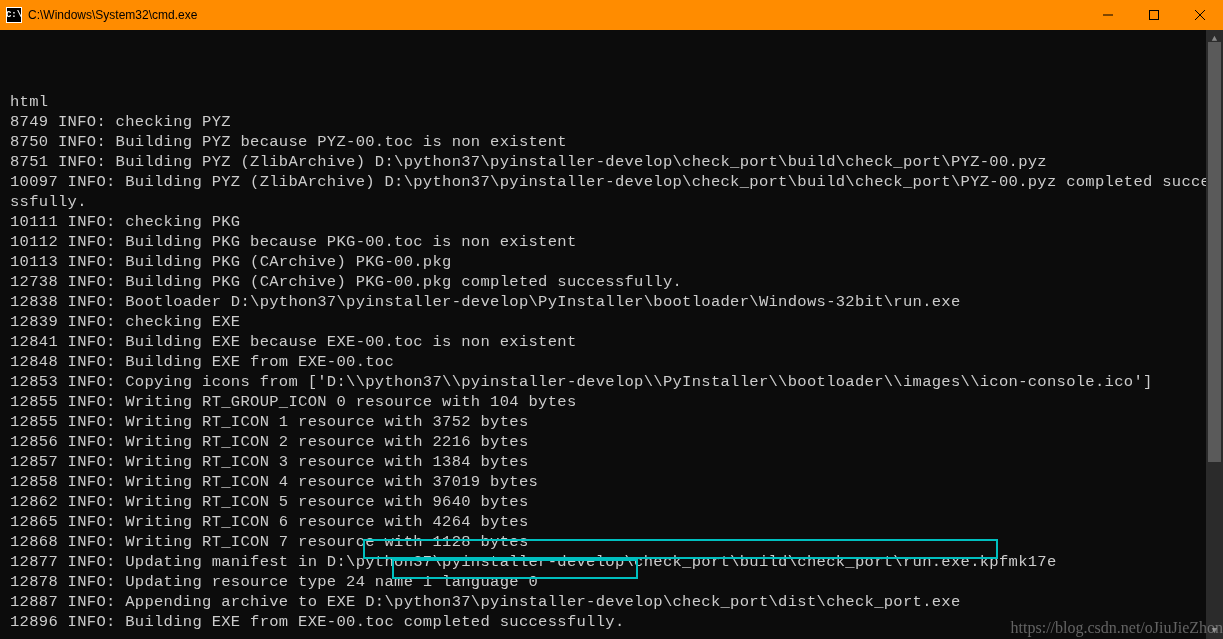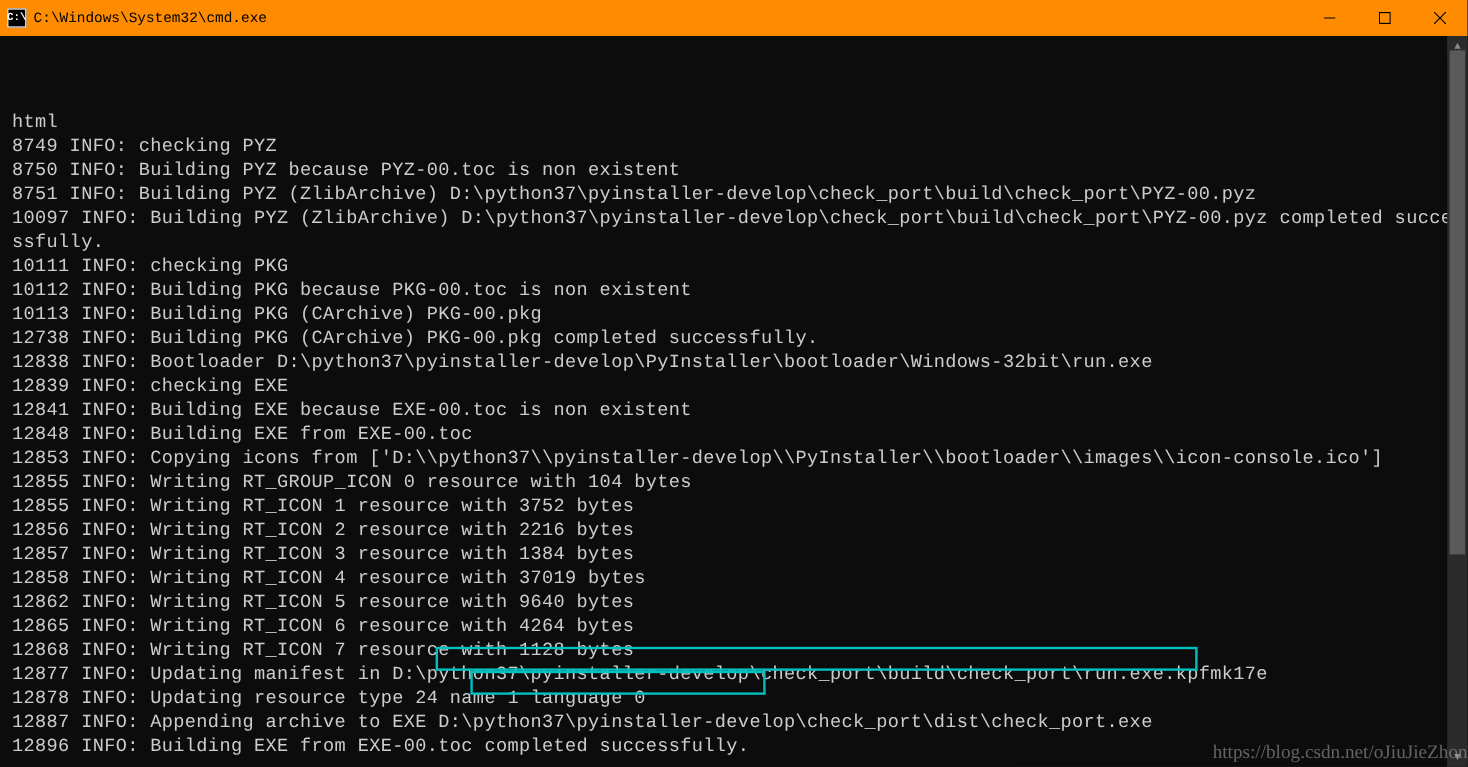--- a/index.html
+++ b/index.html
@@ -41,21 +41,20 @@
       display: flex;
       align-items: center;
       justify-content: center;
       margin-right: 6px;
       font-family: "Courier New", monospace;
       font-weight: bold;
       border: 1px solid #fff;
     }
     .titlebar-title {
       flex: 1;
-      font-family: Liberation Mono, monospace;
     }
     .window-controls {
       display: flex;
       height: 100%;
     }
     .window-btn {
       width: 46px;
       height: 30px;
       display: flex;
       align-items: center;

